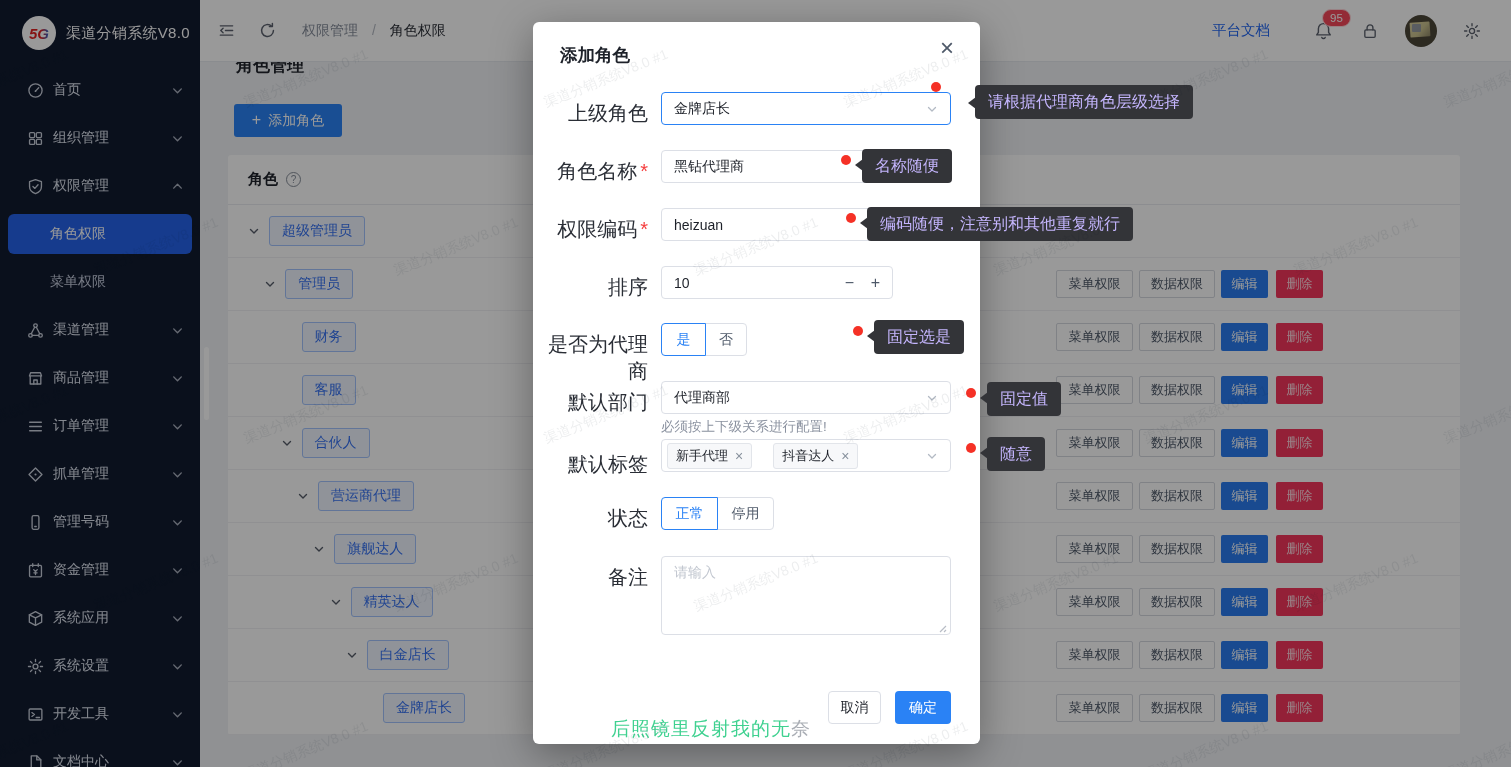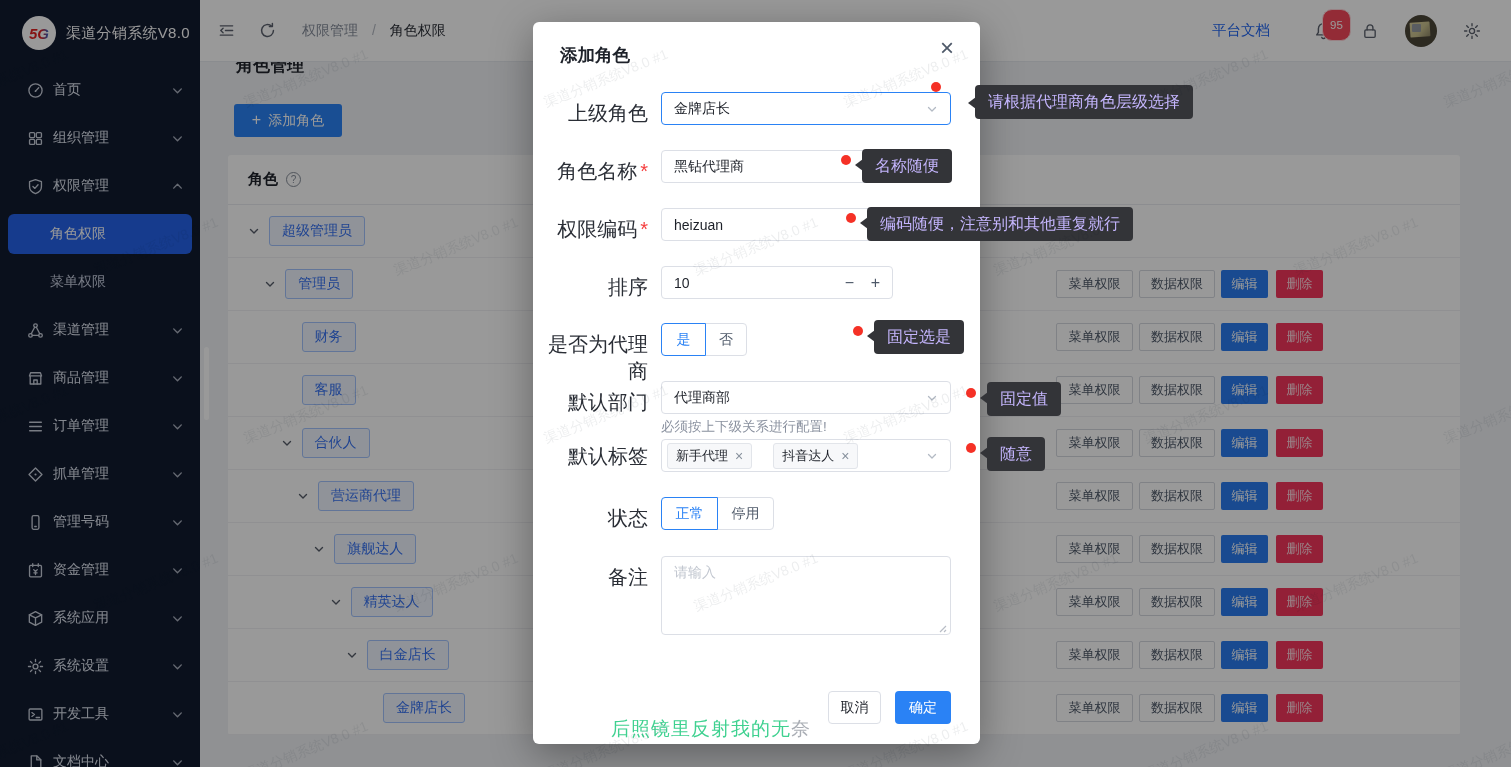--- a/index.html
+++ b/index.html
@@ -24,21 +24,21 @@
   
   #topbar { position:absolute; left:200px; top:0; width:1311px; height:62px; background:#ffffff; border-bottom:1px solid #e7e9ee; z-index:5; display:flex; align-items:center; }
   .tb-icon { display:inline-flex; color:#5c626e; cursor:pointer; }
   #breadcrumb { font-size:14px; margin-left:26px; }
   #crumb-1 { color:#868d9b; }
   #crumb-sep { color:#b4b9c2; margin:0 10px; }
   #crumb-2 { color:#2a2e36; }
   #tb-right { margin-left:auto; display:flex; align-items:center; margin-right:30px; }
   #doc-link { color:#2468f2; font-size:14.5px; cursor:pointer; }
   #bell-wrap { position:relative; margin-left:44px; }
-  #badge { position:absolute; left:8px; top:-12px; min-width:29px; height:32px; border-radius:10px; background:#f5495a; border:1.5px solid #ffd8dc; color:#fff; font-size:11.5px; display:flex; align-items:center; justify-content:center; padding:0 5px; }
+  #badge { position:absolute; left:8px; top:-12px; min-width:29px; height:18px; border-radius:10px; background:#f5495a; border:1.5px solid #ffd8dc; color:#fff; font-size:11.5px; display:flex; align-items:center; justify-content:center; padding:0 5px; }
   #lock-wrap { margin-left:28px; }
   #avatar { width:32px; height:32px; border-radius:50%; margin-left:26px; background:#4c4638; position:relative; overflow:hidden; cursor:pointer; }
   #avatar .pic { position:absolute; left:5px; top:7px; width:20px; height:15px; background:linear-gradient(135deg,#d8cf9f 0%,#c9c18e 55%,#8e8668 100%); transform:rotate(-4deg); border-radius:1px; }
   #avatar .pic2 { position:absolute; left:7px; top:9px; width:9px; height:8px; background:#7d89a8; opacity:.7; border-radius:1px; }
   #gear-wrap { margin-left:26px; }
 
   
   #content { position:absolute; left:200px; top:0; width:1311px; height:767px; background:#f0f2f5; }
   #page-heading { position:absolute; left:36px; top:54px; font-size:17px; font-weight:bold; color:#20242c; }
   #add-role-btn { position:absolute; left:34px; top:104px; width:108px; height:33px; background:#2a82f5; border:none; border-radius:3px; color:#fff; font-size:14px; cursor:pointer; display:flex; align-items:center; justify-content:center; gap:7px; font-family:inherit; }
@@ -549,21 +549,21 @@
       <span class="sel-chev">
           <svg width="12" height="12" viewBox="0 0 12 12" fill="none" stroke="currentColor" stroke-width="1.3" stroke-linecap="round" stroke-linejoin="round">
             <path d="M2.5 4.5 6 8l3.5-3.5"></path>
           </svg>
         </span>
     </div>
     <span class="helper" style="top:37px">必须按上下级关系进行配置!</span>
   </div>
 
   <div class="mrow" style="top:417px">
-    <span class="mlabel" style="top:4px">默认标签</span>
+    <span class="mlabel" style="top:12px">默认标签</span>
     <div class="ctrl" style="padding:0 12px 0 5px">
       <span class="mini-tag">
           <span>新手代理</span>
           <span class="x">×</span>
         </span>
       <span class="mini-tag">
           <span>抖音达人</span>
           <span class="x">×</span>
         </span>
       <span class="sel-chev">

